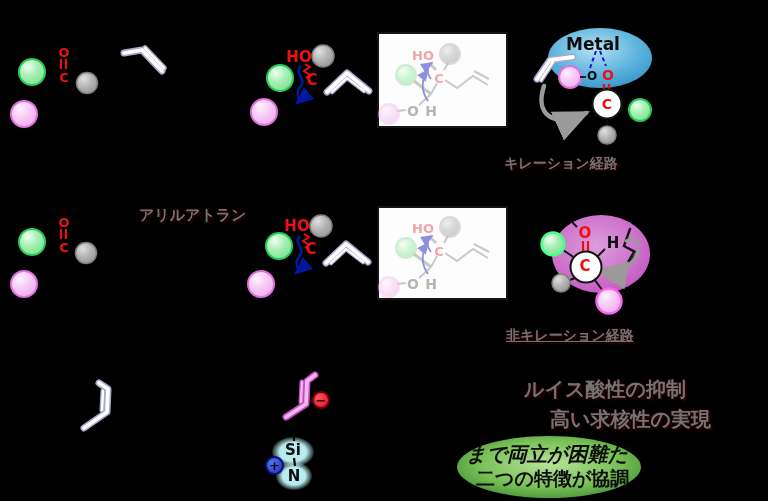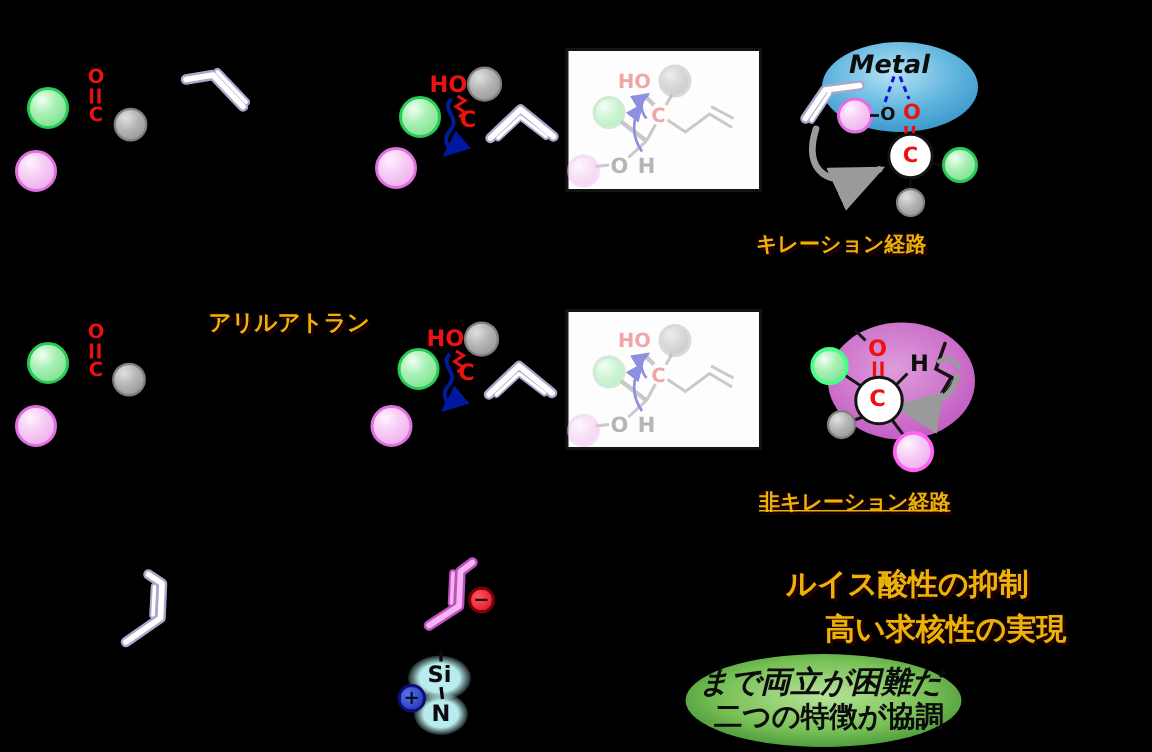--- a/index.html
+++ b/index.html
@@ -3,21 +3,21 @@
 <meta charset="utf-8">
 <style>
   html,body{margin:0;padding:0;background:#000;}
   #canvas{position:relative;width:768px;height:501px;background:#000;overflow:hidden;
           font-family:"DejaVu Sans",sans-serif;}
   #canvas .layer{position:absolute;left:0;top:0;width:768px;height:501px;}
   .blob{position:absolute;border-radius:50%;}
   .t{position:absolute;white-space:nowrap;line-height:1;font-weight:bold;}
   .c{transform:translate(-50%,-50%);}
   .red{color:#ee1111;}
-  .cap{color:#eab308;text-shadow:2px 2px 0 rgba(45,0,0,.9), -1px -1px 0 rgba(45,0,0,.6);}
+  .cap{color:#737373;text-shadow:2px 2px 0 rgba(45,0,0,.9), -1px -1px 0 rgba(45,0,0,.6);}
   .fadeR{color:#f0a6a6;}
   .fadeG{color:#b5b5b5;}
   .blk{color:#0c0c0c;}
   .charge{position:absolute;border-radius:50%;display:flex;align-items:center;justify-content:center;
           font-weight:bold;transform:none;}
   #minusCircle{left:312px;top:391px;width:18px;height:18px;font-size:13px;color:#230000;
           background:radial-gradient(circle at 35% 35%, #ff5560, #d80f22);border:2px solid #7a0008;box-sizing:border-box;}
   #plusCircle{left:265px;top:456px;width:19px;height:19px;font-size:13px;color:#041029;
           background:radial-gradient(circle at 35% 35%, #5a74e8, #1d2cb4);border:2px solid #0a1173;box-sizing:border-box;}
   svg{display:block;}
@@ -236,21 +236,21 @@
     <span class="t c red" style="left:64px;top:52px;font-size:13px;">O</span>
     <span class="t c red" style="left:64px;top:77px;font-size:13px;">C</span>
     <span class="t c red" style="left:299px;top:57px;font-size:15px;">HO</span>
     <span class="t c red" style="left:312px;top:80px;font-size:15px;">C</span>
 
     <span class="t c fadeR" style="left:423px;top:55px;font-size:13px;">HO</span>
     <span class="t c fadeR" style="left:439px;top:78px;font-size:13px;">C</span>
     <span class="t c fadeG" style="left:413px;top:111px;font-size:14px;">O</span>
     <span class="t c fadeG" style="left:431px;top:111px;font-size:14px;">H</span>
 
-    <span class="t c blk" style="left:593px;top:44px;font-size:17px;font-style:italic;">Metal</span>
+    <span class="t c blk" style="left:593px;top:44px;font-size:17px;">Metal</span>
     <span class="t c blk" style="left:592px;top:76px;font-size:12px;">O</span>
     <span class="t c red" style="left:608px;top:75px;font-size:14px;">O</span>
     <span class="t c red" style="left:607px;top:104px;font-size:14px;">C</span>
     <span class="t cap" style="left:504px;top:156px;font-size:14px;">キレーション経路</span>
 
     <span class="t c red" style="left:64px;top:222px;font-size:13px;">O</span>
     <span class="t c red" style="left:64px;top:247px;font-size:13px;">C</span>
     <span class="t cap" style="left:122px;top:208px;font-size:15px;margin-left:17px;">アリルアトラン</span>
     <span class="t c red" style="left:297px;top:226px;font-size:15px;">HO</span>
     <span class="t c red" style="left:311px;top:249px;font-size:15px;">C</span>

